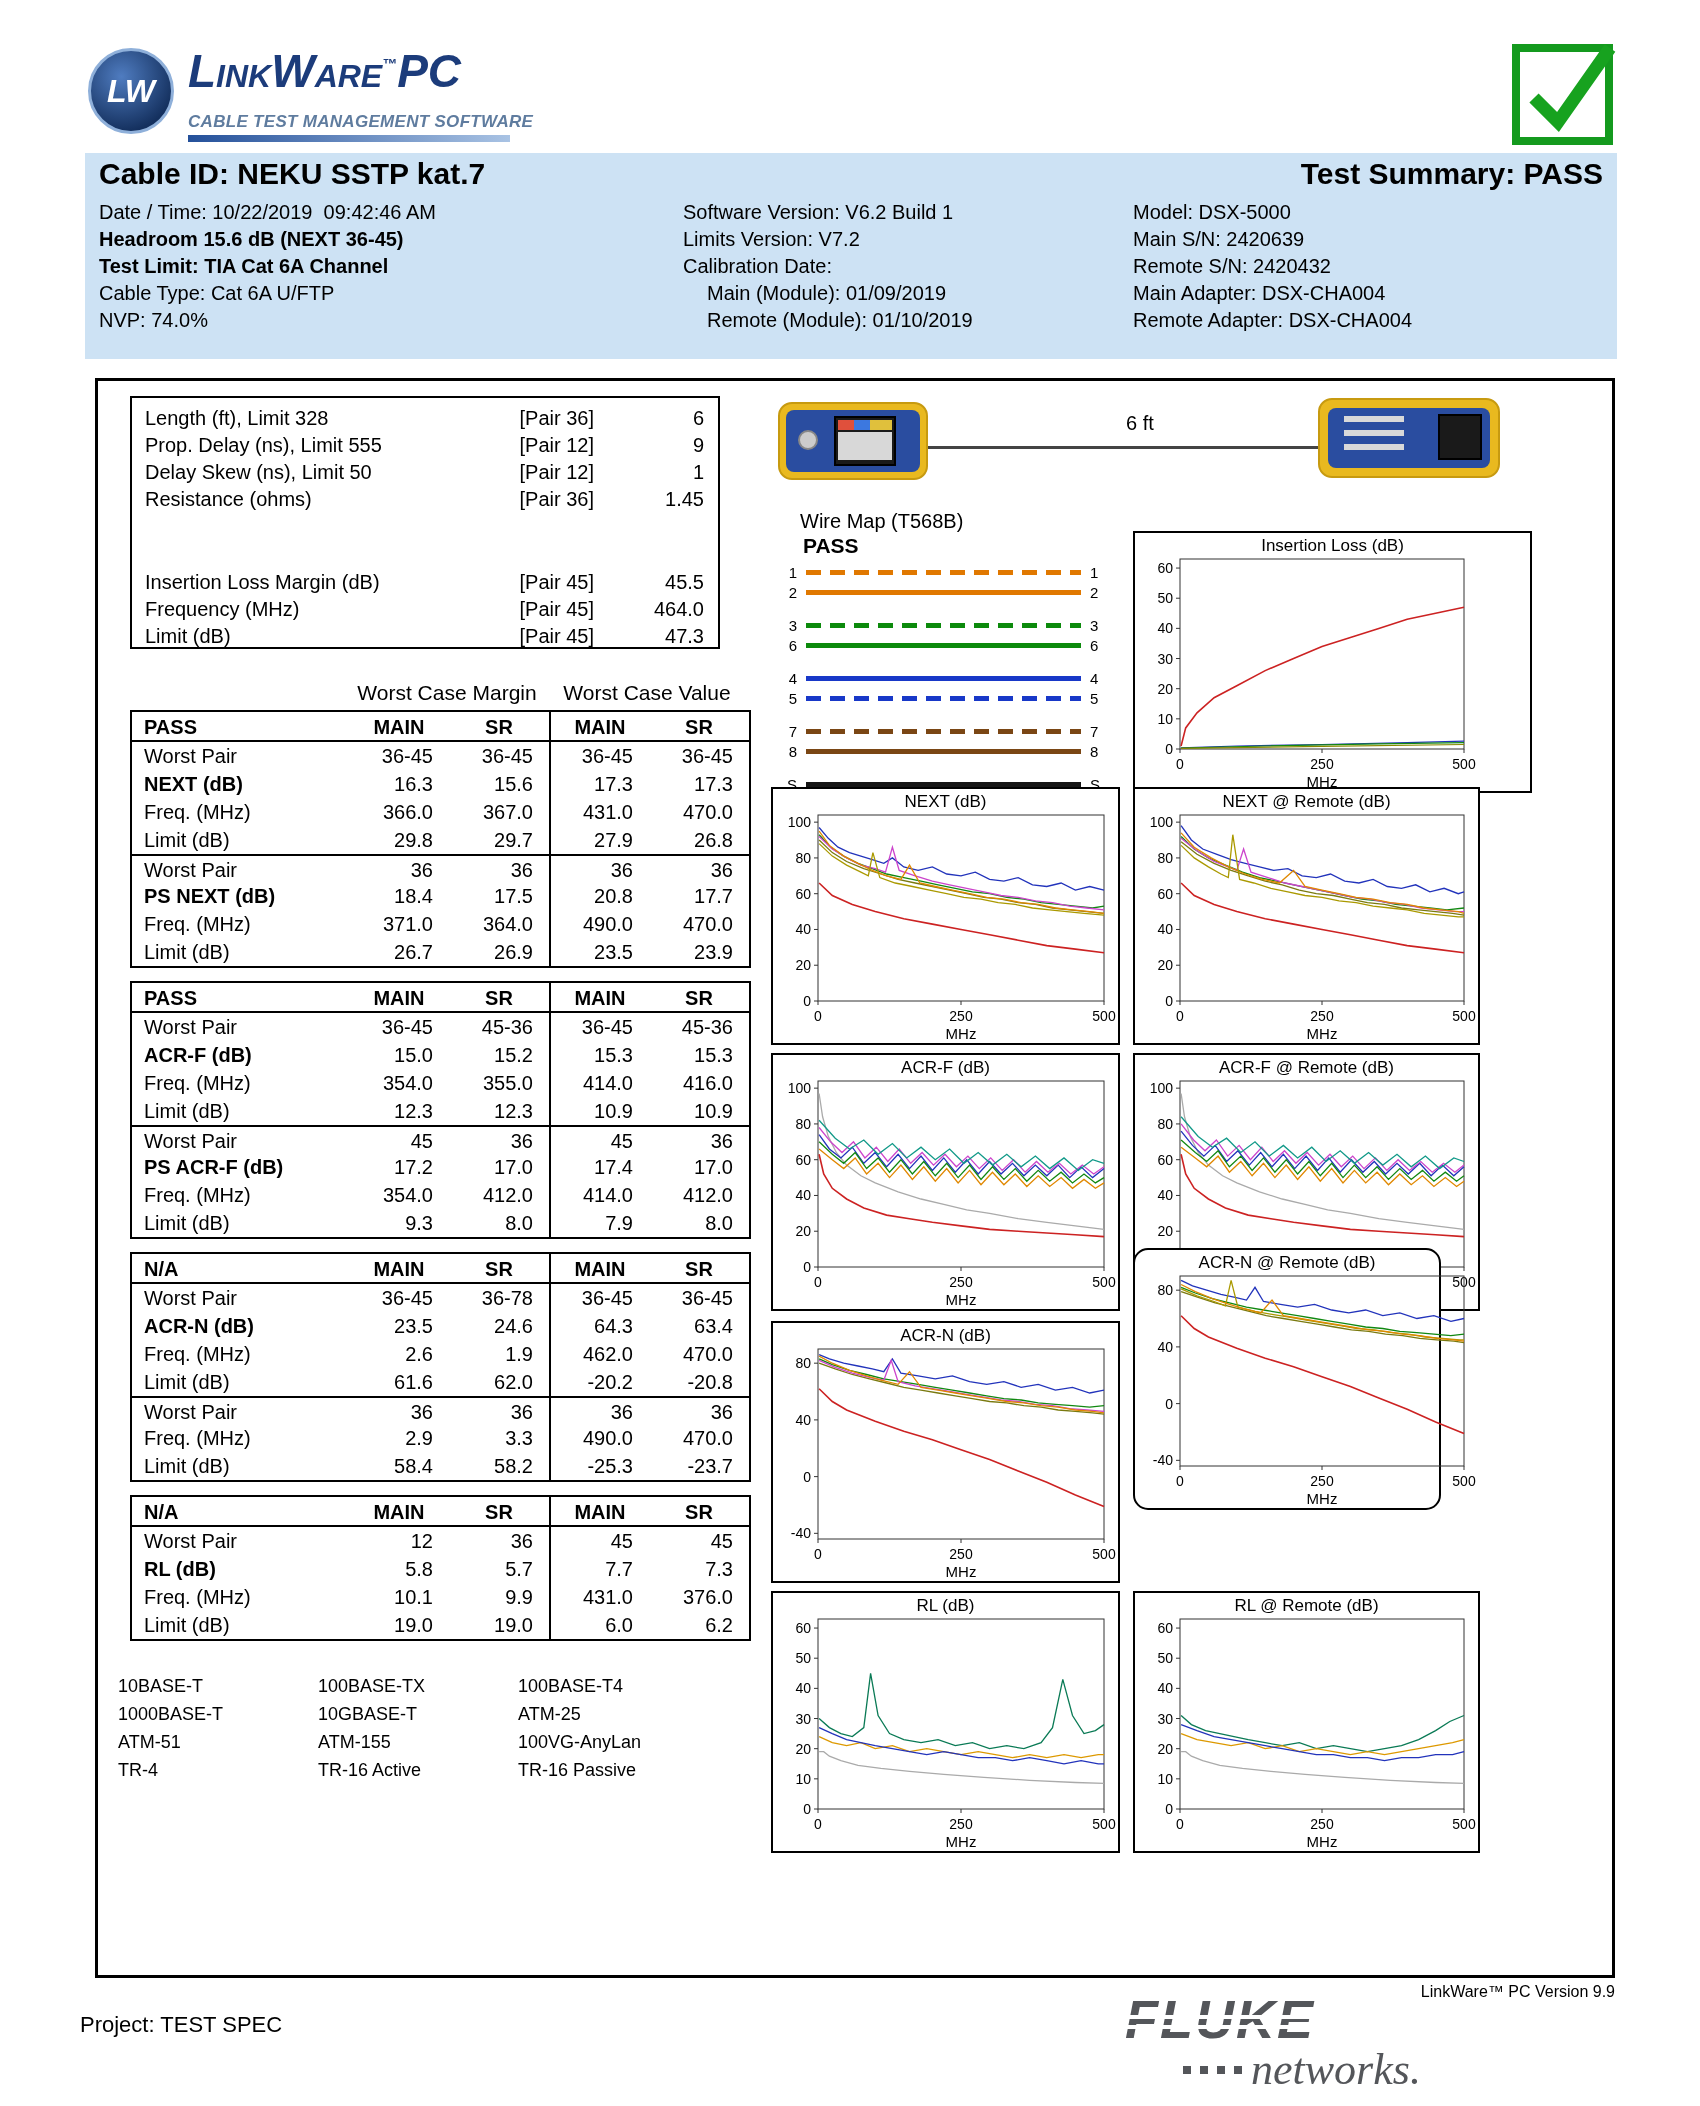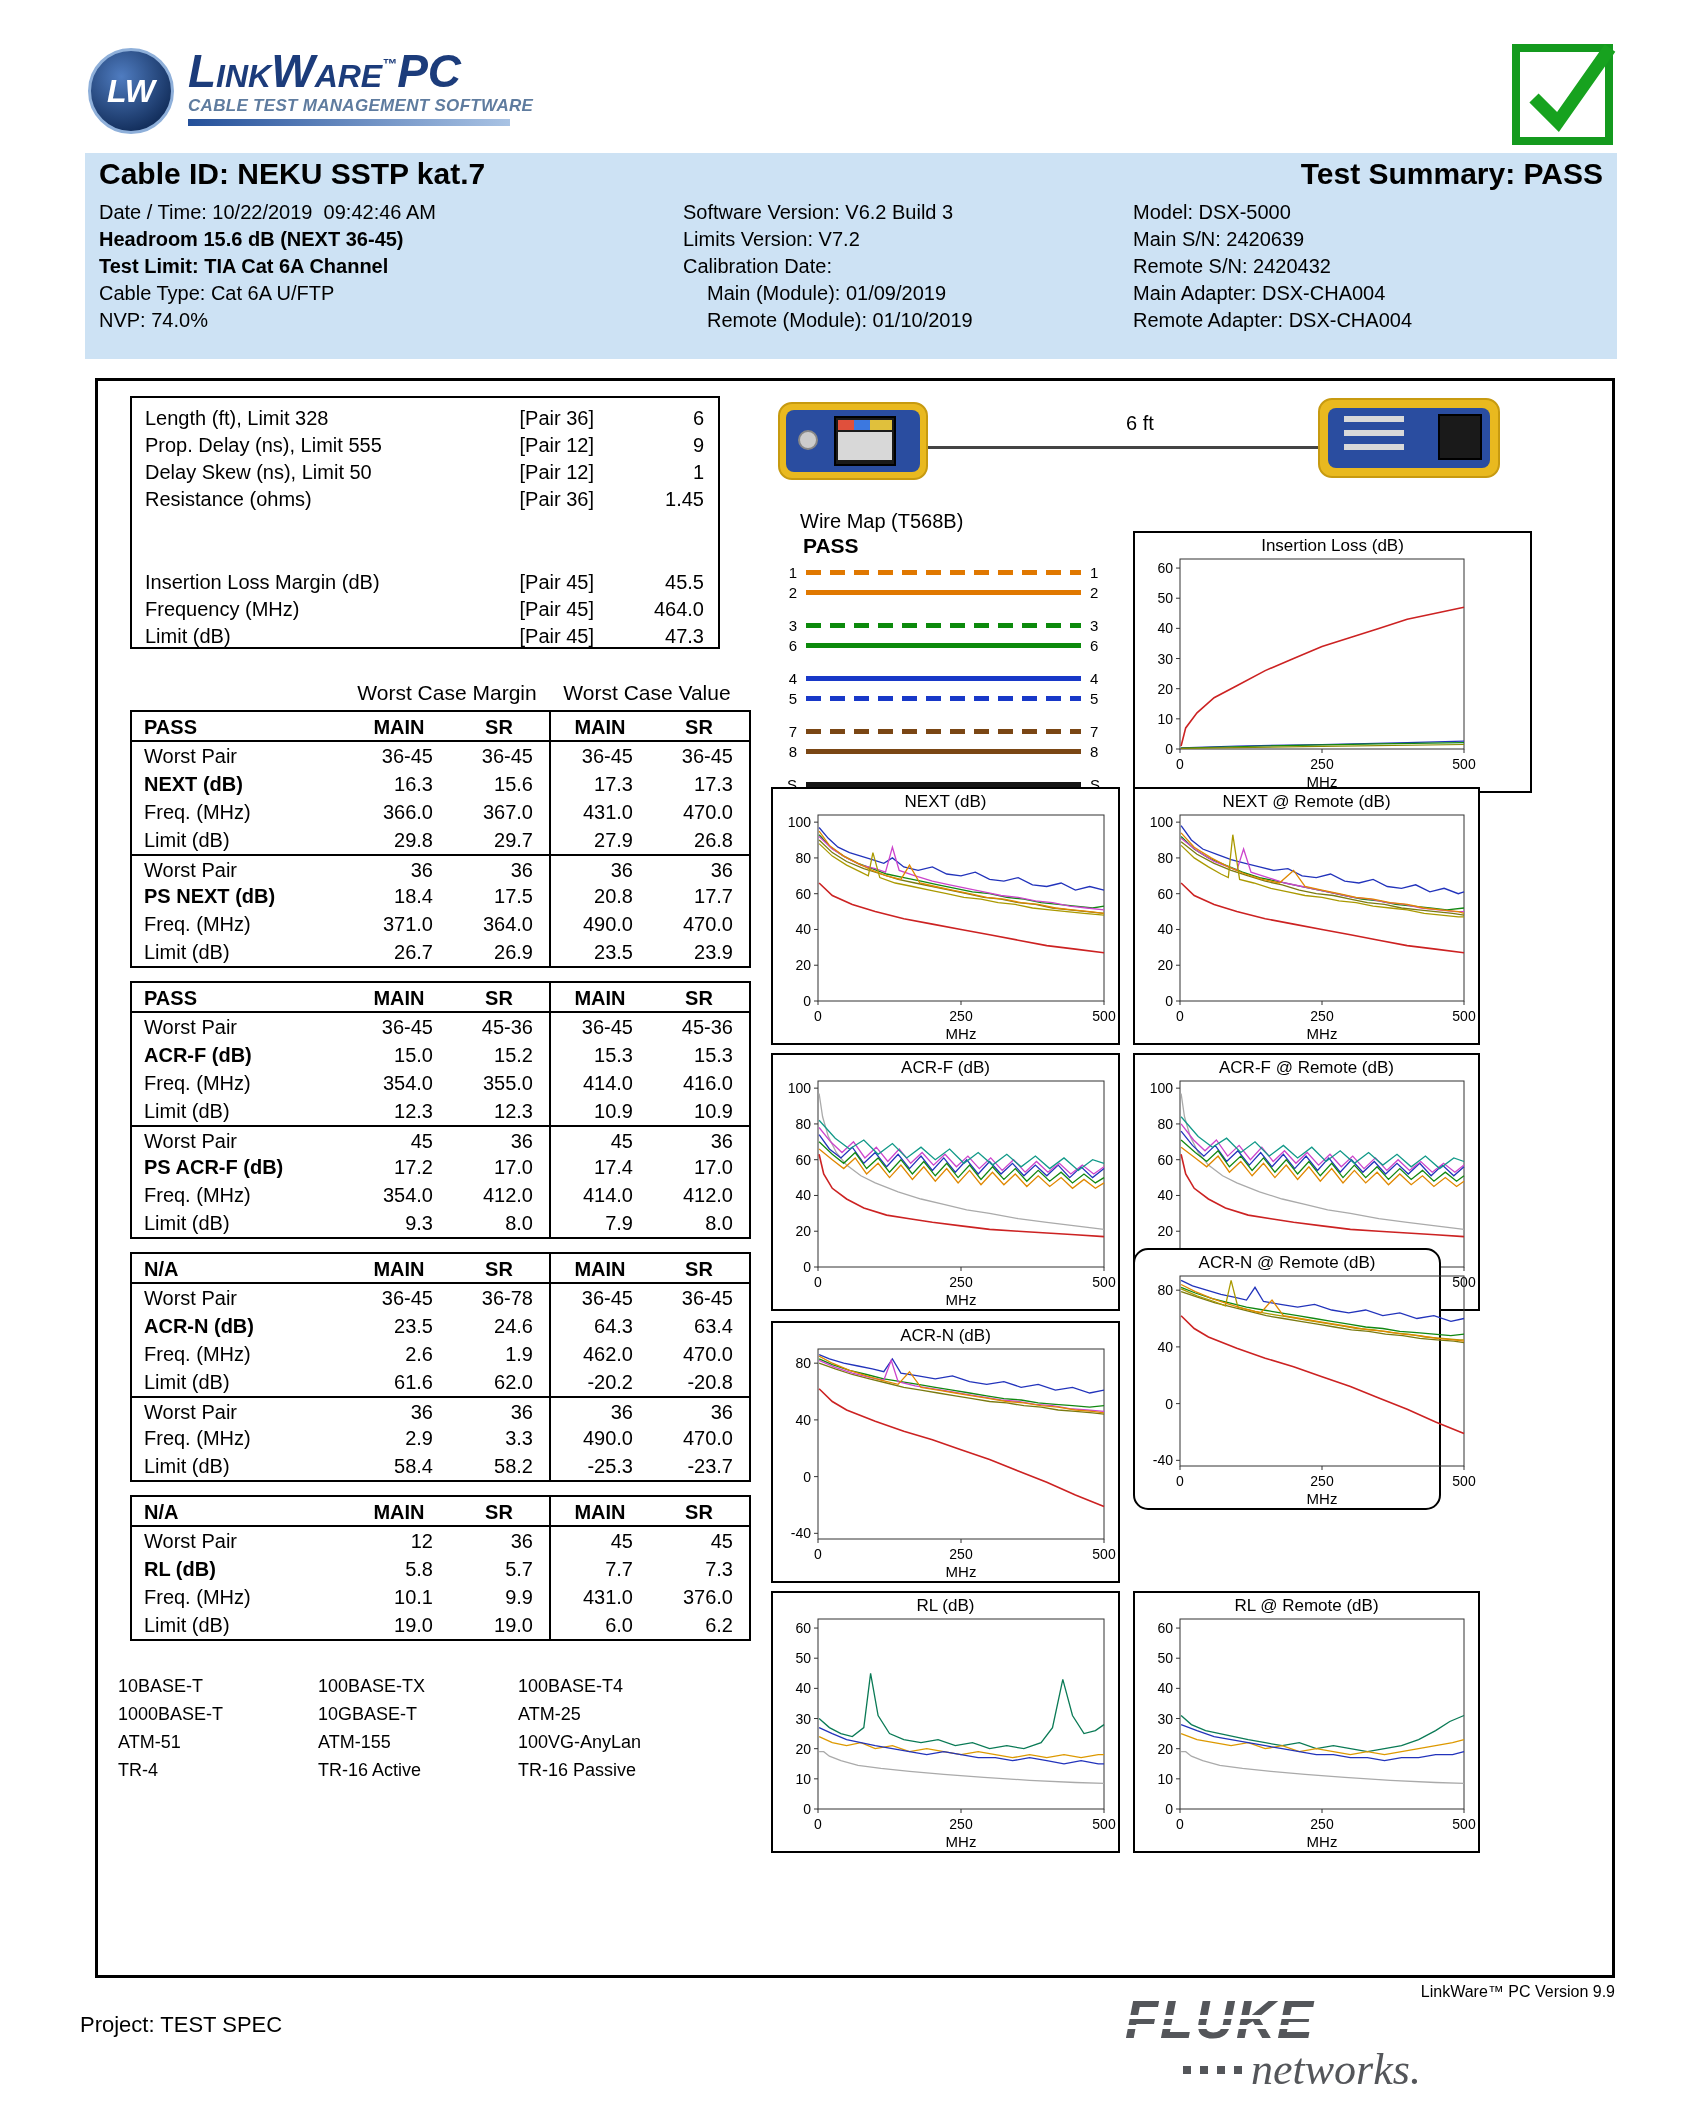--- a/index.html
+++ b/index.html
@@ -5,21 +5,21 @@
 *{margin:0;padding:0;box-sizing:border-box;}
 body{background:#fff;}
 #page{position:relative;width:1700px;height:2106px;font-family:"Liberation Sans",sans-serif;color:#000;background:#fff;overflow:hidden;}
 .abs{position:absolute;}
 svg{font-family:"Liberation Sans",sans-serif;}
 
 .lw-wrap{display:flex;gap:14px;align-items:flex-start;}
 .lw-circle{width:86px;height:86px;border-radius:50%;background:radial-gradient(circle at 38% 32%,#4f7cc0,#14305e 75%);border:3px solid #8fb0da;color:#fff;font-style:italic;font-weight:bold;font-size:32px;display:flex;align-items:center;justify-content:center;flex:none;}
 .lw-title{font-style:italic;font-weight:bold;color:#1c3c7b;font-size:46px;line-height:1;font-variant:small-caps;}
 .lw-tm{font-size:15px;vertical-align:18px;font-variant:normal;}
-.lw-sub{font-style:italic;font-weight:bold;color:#5f7c9f;font-size:17px;margin-top:2px;letter-spacing:.3px;}
+.lw-sub{font-style:italic;font-weight:bold;color:#5f7c9f;font-size:17px;margin-top:18px;letter-spacing:.3px;}
 .lw-bar{height:7px;width:322px;margin-top:3px;background:linear-gradient(90deg,#24509a,#a9c3e4);}
 
 .pass-box{width:101px;height:101px;border:8px solid #149a1e;background:#fff;}
 
 .band{background:#cde2f4;}
 .band-title{font-size:30px;font-weight:bold;}
 .info-line{font-size:20px;line-height:27px;white-space:pre;}
 .info-line.b{font-weight:bold;}
 .info-line.i{padding-left:24px;}
 
@@ -93,21 +93,21 @@
     <div class="band-title abs" style="left:14px;top:4px;">Cable ID: NEKU SSTP kat.7</div>
     <div class="band-title abs" style="right:14px;top:4px;">Test Summary: PASS</div>
     <div class="abs" style="left:14px;top:46px;">
         <div class="info-line">Date / Time: 10/22/2019  09:42:46 AM</div>
         <div class="info-line b">Headroom 15.6 dB (NEXT 36-45)</div>
         <div class="info-line b">Test Limit: TIA Cat 6A Channel</div>
         <div class="info-line">Cable Type: Cat 6A U/FTP</div>
         <div class="info-line">NVP: 74.0%</div>
       </div>
     <div class="abs" style="left:598px;top:46px;">
-        <div class="info-line">Software Version: V6.2 Build 3</div>
+        <div class="info-line">Software Version: V6.2 Build 1</div>
         <div class="info-line">Limits Version: V7.2</div>
         <div class="info-line">Calibration Date:</div>
         <div class="info-line i">Main (Module): 01/09/2019</div>
         <div class="info-line i">Remote (Module): 01/10/2019</div>
       </div>
     <div class="abs" style="left:1048px;top:46px;">
         <div class="info-line">Model: DSX-5000</div>
         <div class="info-line">Main S/N: 2420639</div>
         <div class="info-line">Remote S/N: 2420432</div>
         <div class="info-line">Main Adapter: DSX-CHA004</div>

